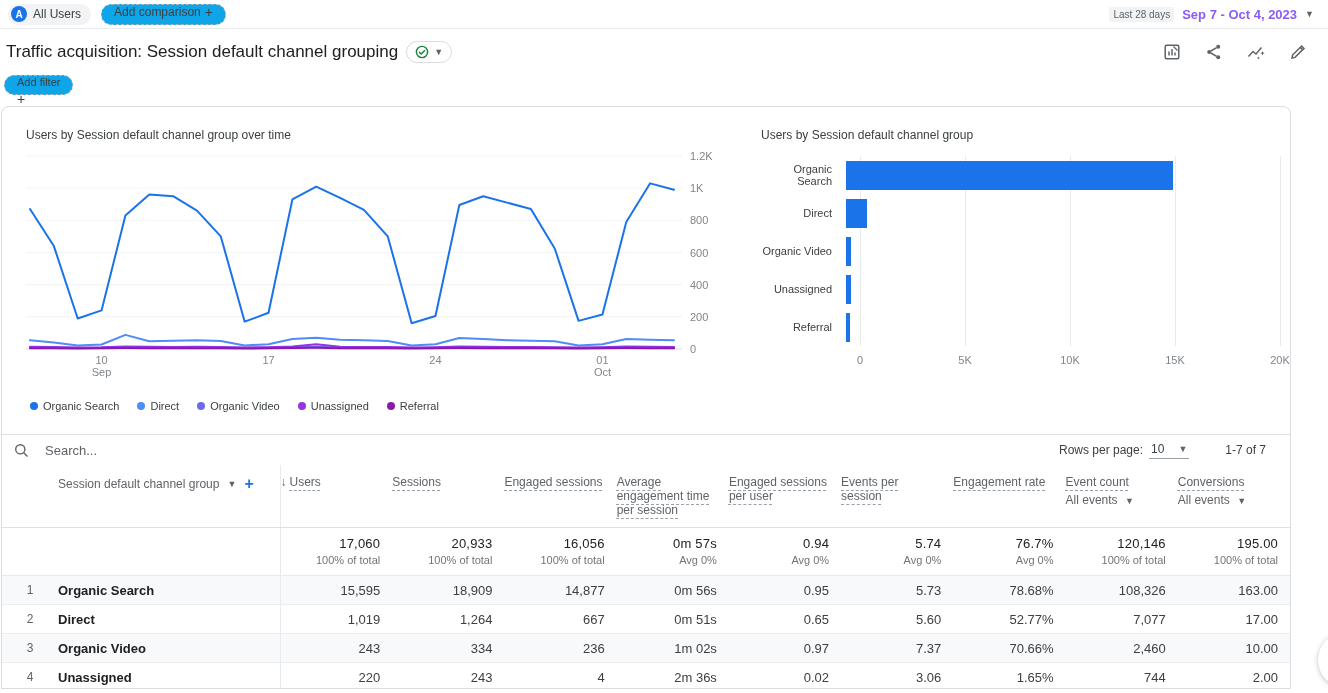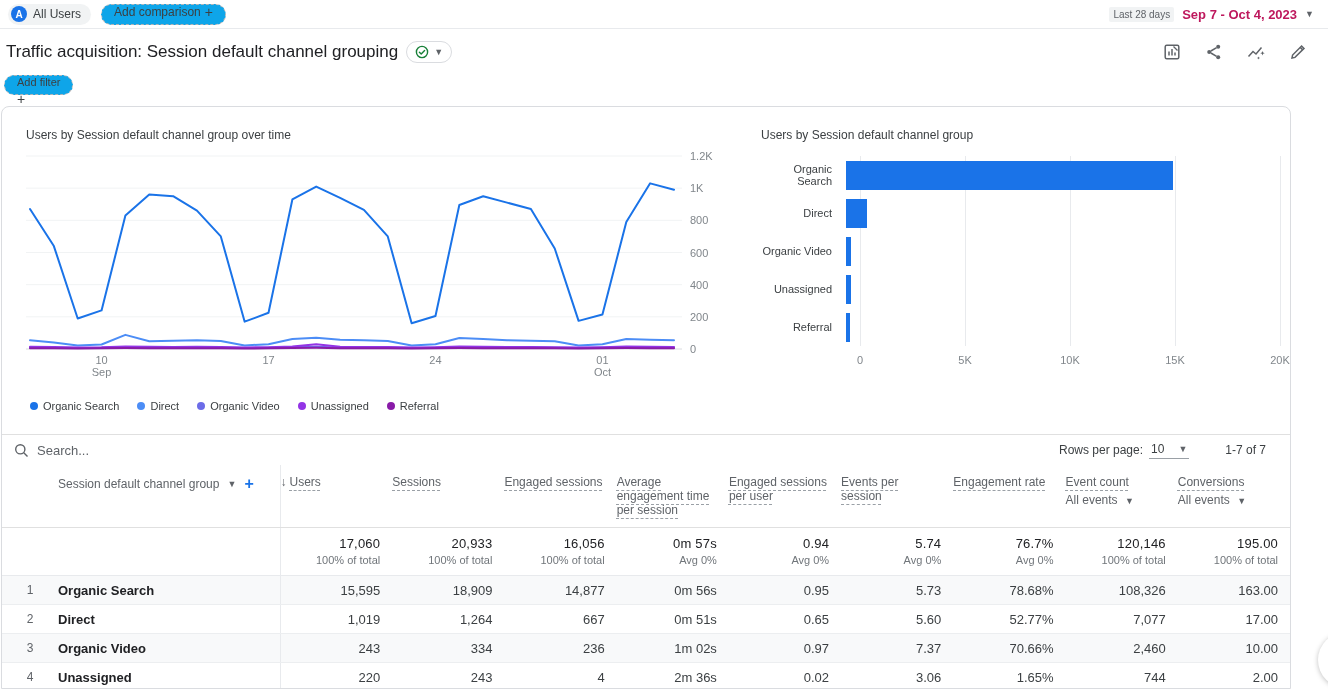--- a/index.html
+++ b/index.html
@@ -13,21 +13,21 @@
   .chip { display:flex; align-items:center; gap:6px; height:21px; padding:0 10px 0 3px;
     background:#f1f3f4; border-radius:11px; font-size:12px; color:#3c4043; cursor:pointer; }
   .avatar { width:16px; height:16px; border-radius:50%; background:#1a73e8; color:#fff;
     font-size:10px; font-weight:bold; display:flex; align-items:center; justify-content:center; }
   .dashed-chip { display:flex; gap:4px; height:21px; padding:0 12px;
     border:1px dashed #b0b4b8; border-radius:11px; font-size:12px; color:#3c4043;
     background:#0ea5e9; cursor:pointer; }
   .plus-glyph { font-size:14px; color:#3c4043; line-height:1; }
   .topbar-right { display:flex; align-items:center; gap:8px; }
   .range-type { font-size:10px; color:#5f6368; background:#f1f3f4; padding:2px 4px; border-radius:2px; }
-  .range-value { font-size:13px; font-weight:bold; color:#be185d; }
+  .range-value { font-size:13px; font-weight:bold; color:#8b5cf6; }
   .caret { font-size:9px; color:#5f6368; line-height:1; }
 
   
   .title-row { display:flex; align-items:center; justify-content:space-between; padding:12px 18px 0 6px; }
   .title-left { display:flex; align-items:center; gap:8px; }
   .page-title { font-size:17px; font-weight:normal; color:#202124; }
   .check-pill { display:flex; align-items:center; gap:5px; height:22px; padding:0 8px;
     border:1px solid #dadce0; border-radius:12px; background:#fff; cursor:pointer; }
   .title-icons { display:flex; align-items:center; gap:22px; padding-right:2px; }
   .icon-btn { width:20px; height:20px; cursor:pointer; display:flex; align-items:center; justify-content:center; }
@@ -55,21 +55,21 @@
   .bar-row { display:flex; align-items:center; height:38px; position:relative; }
   .bar-label { width:85px; padding-right:14px; text-align:right; font-size:11px; color:#3c4043; }
   .bar-track { position:relative; width:420px; height:29px; }
   .bar-fill { position:absolute; left:0; top:0; height:29px; background:#1a73e8; }
   .bar-axis { position:relative; margin-left:99px; width:420px; height:16px; margin-top:8px; }
   .bar-axis span { position:absolute; transform:translateX(-50%); font-size:11px; color:#80868b; }
 
   
   .table-toolbar { display:flex; align-items:center; justify-content:space-between;
     height:31px; border-top:1px solid #e0e0e0; padding:0 24px 0 12px; }
-  .search-box { display:flex; align-items:center; gap:8px; flex:1; }
+  .search-box { display:flex; align-items:center; gap:16px; flex:1; }
   .search-box input { border:none; outline:none; font-size:13px; color:#3c4043; width:300px;
     font-family:"Liberation Sans",sans-serif; }
   .search-box input::placeholder { color:#5f6368; }
   .toolbar-right { display:flex; align-items:center; gap:36px; font-size:12px; color:#3c4043; }
   .rpp { display:flex; align-items:center; gap:6px; }
   .rpp-select { display:flex; align-items:center; gap:14px; border-bottom:1px solid #9aa0a6;
     padding:1px 2px 2px 2px; cursor:pointer; font-size:12px; color:#3c4043; }
 
   
   table { width:100%; border-collapse:collapse; table-layout:fixed; }

